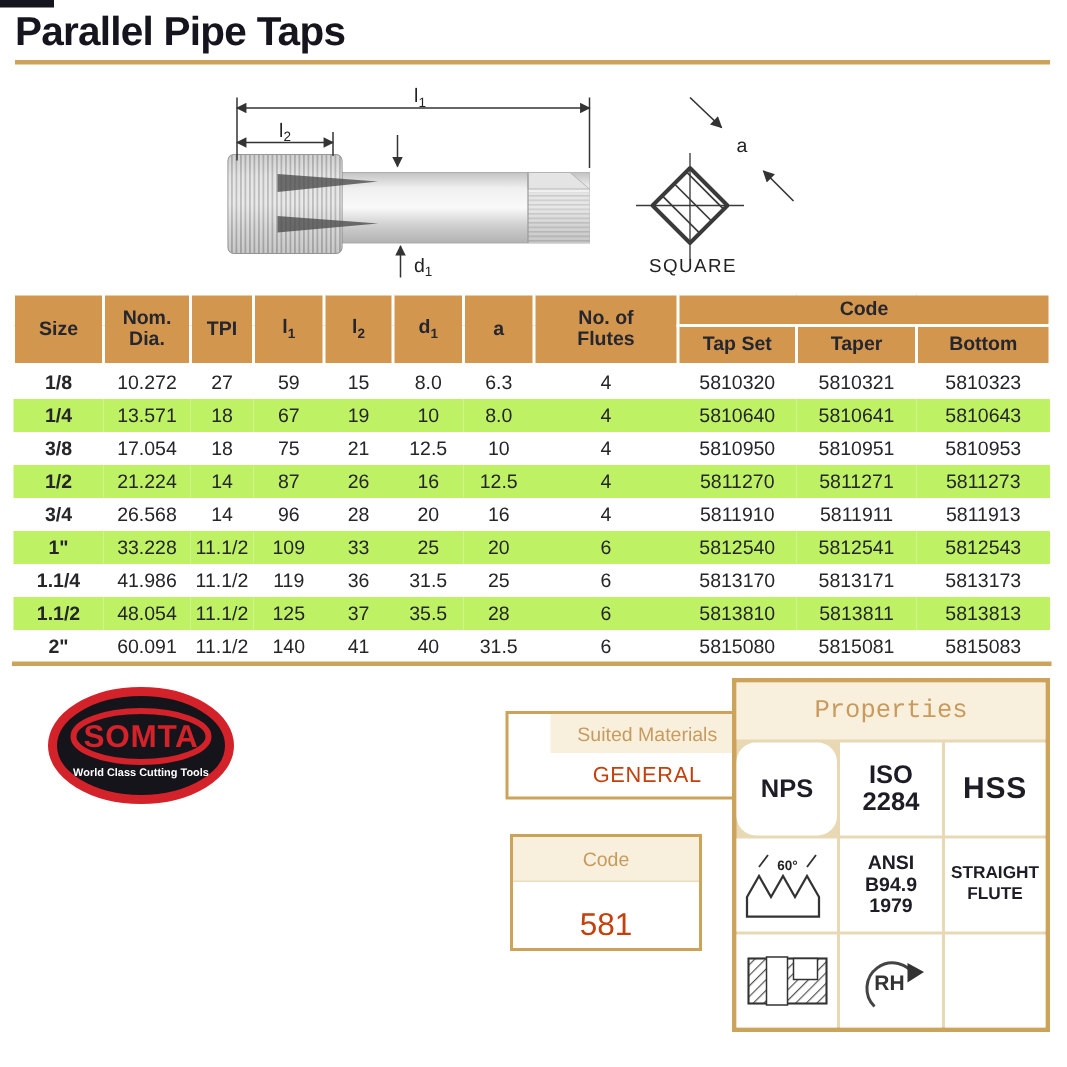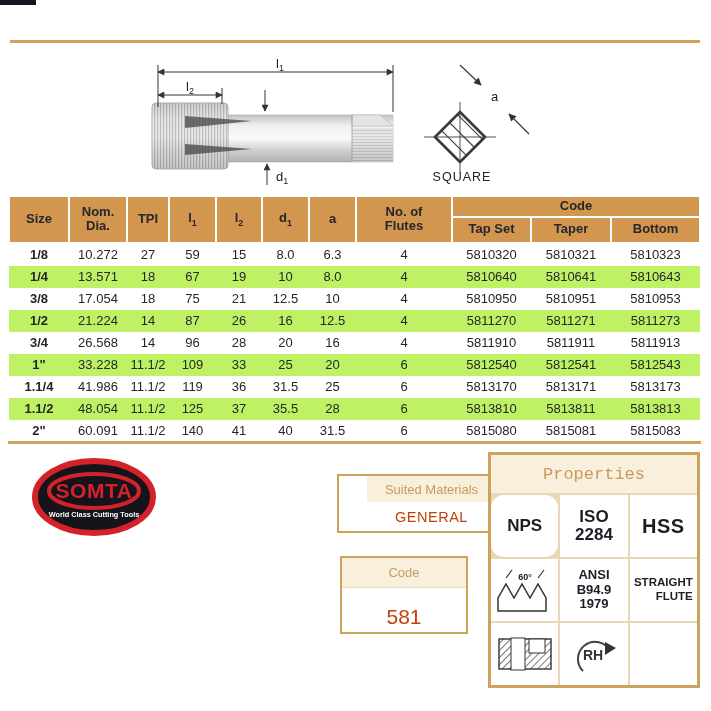--- a/index.html
+++ b/index.html
@@ -44,28 +44,29 @@
   .props-head{height:38px;background:#F8F0DC;color:#C99A5E;font-size:17px;
               display:flex;align-items:center;justify-content:center;margin-bottom:2px;font-family:Liberation Mono, monospace;}
   .props-grid{display:grid;grid-template-columns:1fr 1fr 1fr;grid-template-rows:1fr 1fr 1fr;
               gap:2px;height:190px;}
   .props-cell{background:#fff;display:flex;align-items:center;justify-content:center;
               text-align:center;font-weight:bold;color:#1d1d26;white-space:pre-line;}
   .pc-nps{font-size:17px;border-radius:13px;}
   .pc-iso{font-size:17px;line-height:1.05;}
   .pc-hss{font-size:20px;letter-spacing:.5px;}
   .pc-ansi{font-size:13px;line-height:1.15;}
-  .pc-flute{font-size:11.5px;line-height:1.2;text-align:right;}
+  .pc-flute{font-size:11.5px;line-height:1.2;}
 </style>
 </head>
 <body>
 
 <div class="page">
 
   <div class="corner-mark"></div>
+  <div class="page-title">Parallel Pipe Taps</div>
   <div class="title-rule"></div>
 
   <div class="diagram-wrap">
     <svg width="460" height="140" viewBox="0 0 460 140">
       <defs>
         <marker id="mA" viewBox="0 0 10 10" refX="9" refY="5" markerWidth="9" markerHeight="7" orient="auto-start-reverse">
           <path d="M0,0 L10,5 L0,10 z" fill="#333"></path>
         </marker>
         <pattern id="pThread" width="3" height="6" patternUnits="userSpaceOnUse">
           <rect width="3" height="6" fill="#dcdcdc"></rect>

